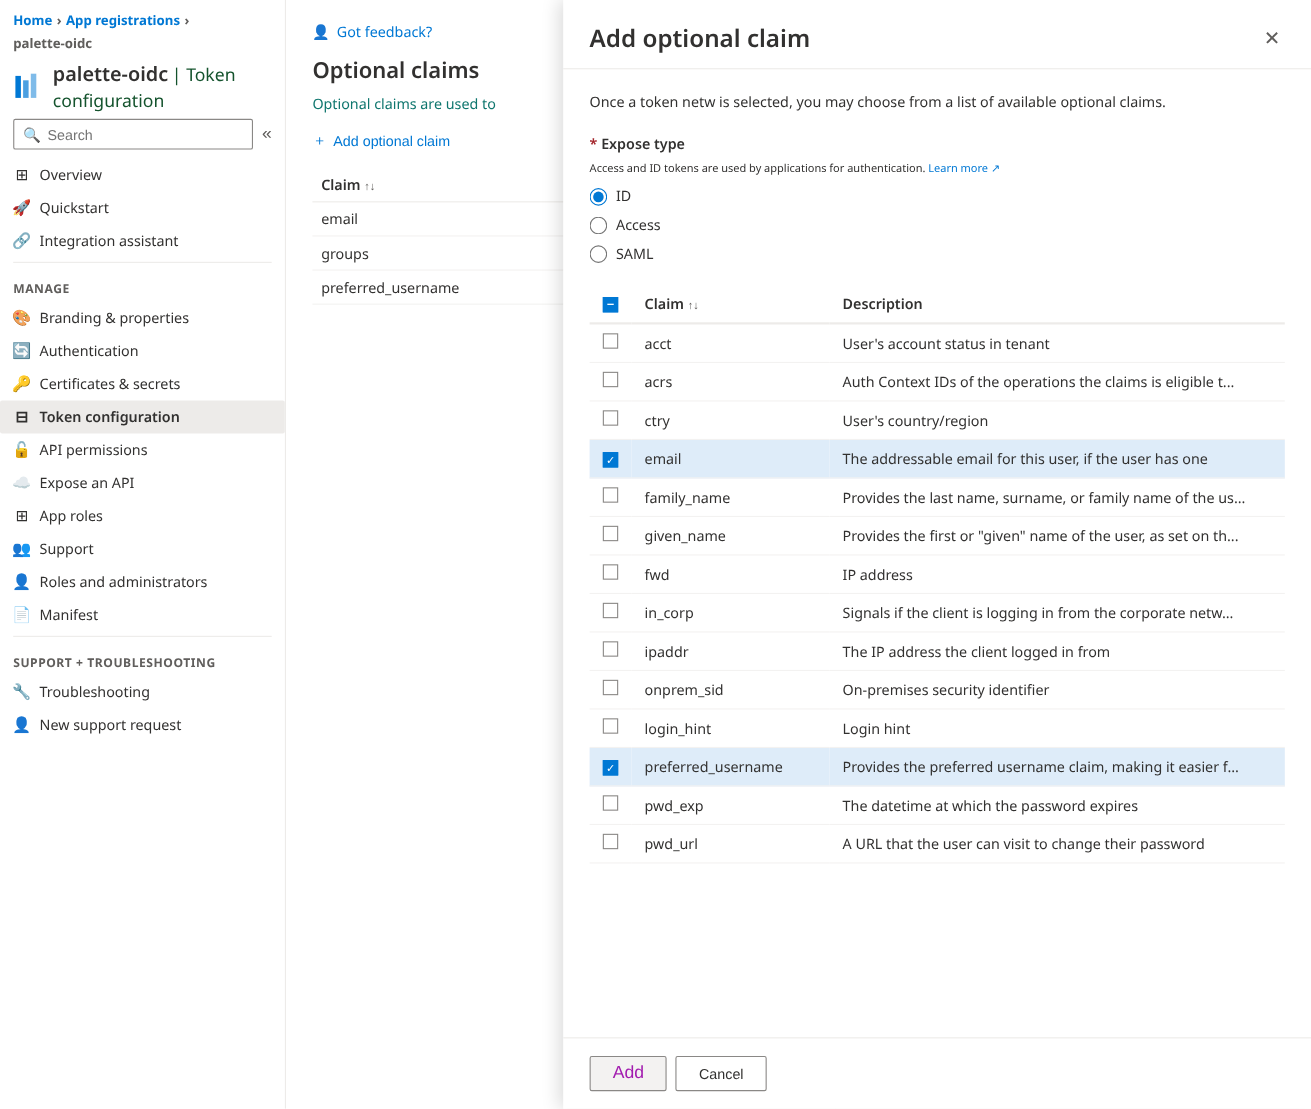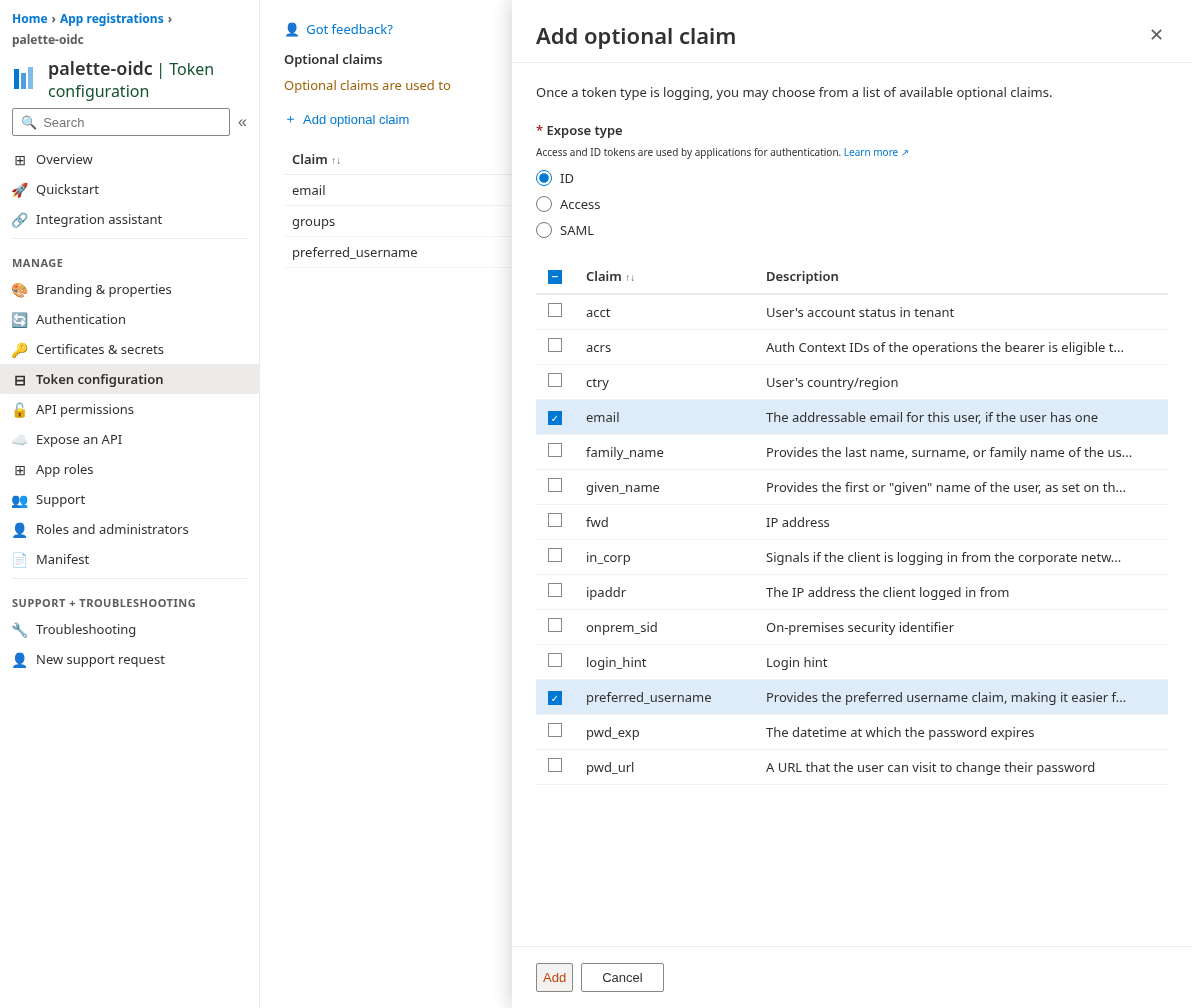--- a/index.html
+++ b/index.html
@@ -24,22 +24,22 @@
     
     .nav-item { display: flex; align-items: center; gap: 8px; padding: 6px 12px; cursor: pointer; border-radius: 2px; font-size: 13px; color: #323130; }
     .nav-item.active { background: #edebe9; font-weight: 600; }
     .nav-icon { width: 16px; height: 16px; display: flex; align-items: center; justify-content: center; font-size: 14px; flex-shrink: 0; }
     .nav-section-label { font-size: 11px; font-weight: 700; color: #605e5c; padding: 12px 12px 4px 12px; text-transform: uppercase; letter-spacing: 0.5px; }
     .nav-divider { border: none; border-top: 1px solid #edebe9; margin: 4px 12px; }
 
     
     .main { flex: 1; display: flex; flex-direction: column; overflow: hidden; }
     .optional-claims-panel { flex: 1; overflow-y: auto; padding: 20px 24px; max-width: 500px; border-right: 1px solid #edebe9; }
-    .panel-title { font-size: 13px; font-weight: 600; margin-bottom: 8px; color: #323130; }
-    .panel-desc { font-size: 13px; color: #a16207; margin-bottom: 16px; }
+    .panel-title { font-size: 20px; font-weight: 600; margin-bottom: 8px; color: #323130; }
+    .panel-desc { font-size: 13px; color: #0f766e; margin-bottom: 16px; }
     .add-claim-btn { display: flex; align-items: center; gap: 6px; color: #0078d4; cursor: pointer; font-size: 13px; background: none; border: none; padding: 0; }
 
     .claims-table { width: 100%; border-collapse: collapse; margin-top: 16px; }
     .claims-table th { text-align: left; font-weight: 600; font-size: 13px; padding: 6px 8px; border-bottom: 1px solid #edebe9; }
     .claims-table td { padding: 6px 8px; font-size: 13px; border-bottom: 1px solid #f3f2f1; }
     .sort-icon { font-size: 10px; color: #605e5c; }
 
     
     .dialog-overlay { position: fixed; top: 0; right: 0; bottom: 0; width: 680px; background: #fff; box-shadow: -4px 0 16px rgba(0,0,0,0.15); display: flex; flex-direction: column; z-index: 100; }
     .dialog-header { padding: 20px 24px 12px 24px; display: flex; justify-content: space-between; align-items: flex-start; border-bottom: 1px solid #edebe9; }
@@ -47,21 +47,21 @@
     .dialog-close { background: none; border: none; cursor: pointer; font-size: 18px; color: #605e5c; padding: 4px; }
     .dialog-body { flex: 1; overflow-y: auto; padding: 20px 24px; }
     .dialog-intro { font-size: 13px; color: #323130; margin-bottom: 20px; }
 
     .token-type-section { margin-bottom: 20px; }
     .field-label { font-size: 13px; font-weight: 600; margin-bottom: 6px; }
     .token-desc { font-size: 10px; margin-bottom: 10px; }
     .token-desc a { color: #0078d4; text-decoration: none; }
 
     .radio-group { display: flex; flex-direction: column; gap: 8px; margin-bottom: 20px; }
-    .radio-option { display: flex; align-items: center; gap: 8px; font-size: 13px; cursor: pointer; }
+    .radio-option { display: flex; align-items: flex-end; gap: 8px; font-size: 13px; cursor: pointer; }
     .radio-option input[type=radio] { accent-color: #0078d4; width: 16px; height: 16px; cursor: pointer; }
 
     
     .claims-list-table { width: 100%; border-collapse: collapse; }
     .claims-list-table thead th { text-align: left; font-size: 13px; font-weight: 600; padding: 8px 12px; border-bottom: 2px solid #edebe9; background: #fff; position: sticky; top: 0; }
     .claims-list-table tbody tr { border-bottom: 1px solid #f3f2f1; }
     .claims-list-table tbody tr.selected { background: #deecf9; }
     .claims-list-table td { padding: 8px 12px; font-size: 13px; vertical-align: middle; }
 
     .checkbox-cell { width: 36px; }
@@ -69,21 +69,21 @@
     .cb.checked { background: #0078d4; border-color: #0078d4; }
     .cb.checked::after { content: '✓'; color: #fff; font-size: 10px; }
     .cb.header-cb { background: #0078d4; border-color: #0078d4; }
     .cb.header-cb::after { content: '−'; color: #fff; font-size: 12px; }
 
     .col-claim { width: 180px; }
     .col-desc { }
 
     
     .dialog-footer { padding: 16px 24px; border-top: 1px solid #edebe9; display: flex; gap: 8px; }
-    .btn-primary { padding: 6px 6px; background: #f3f2f1; color: #c2410c; border: 1px solid #8a8886; font-size: 13px; cursor: pointer; border-radius: 2px; }
+    .btn-primary { padding: 6px 20px; background: #f3f2f1; color: #a21caf; border: 1px solid #8a8886; font-size: 16px; cursor: pointer; border-radius: 2px; }
     .btn-default { padding: 6px 20px; background: #fff; color: #323130; border: 1px solid #8a8886; font-size: 13px; cursor: pointer; border-radius: 2px; }
 
     .content-area { display: flex; flex: 1; overflow: hidden; }
   </style>
 </head>
 <body>
 
 <div class="sidebar">
   <div class="sidebar-header">
     <div class="breadcrumb">
@@ -230,21 +230,21 @@
           </tbody>
       </table>
     </div>
 
     <div class="dialog-overlay">
       <div class="dialog-header">
         <h2 class="dialog-title">Add optional claim</h2>
         <button class="dialog-close">✕</button>
       </div>
       <div class="dialog-body">
-        <p class="dialog-intro">Once a token type is logging, you may choose from a list of available optional claims.</p>
+        <p class="dialog-intro">Once a token netw is selected, you may choose from a list of available optional claims.</p>
 
         <div class="token-type-section">
           <div class="field-label">
             <span style="color:#a4262c;">* </span><span>Expose type</span>
           </div>
           <p class="token-desc">
             <span>Access and ID tokens are used by applications for authentication.</span>
             <a href="#"> <span>Learn more</span> ↗</a>
           </p>
           <div class="radio-group">
@@ -282,21 +282,21 @@
       <span class="cb"></span>
     </td>
     <td>acct</td>
     <td>User's account status in tenant</td>
   </tr>
               <tr>
     <td class="checkbox-cell">
       <span class="cb"></span>
     </td>
     <td>acrs</td>
-    <td>Auth Context IDs of the operations the bearer is eligible t...</td>
+    <td>Auth Context IDs of the operations the claims is eligible t...</td>
   </tr>
               <tr>
     <td class="checkbox-cell">
       <span class="cb"></span>
     </td>
     <td>ctry</td>
     <td>User's country/region</td>
   </tr>
               <tr class="selected">
     <td class="checkbox-cell">

